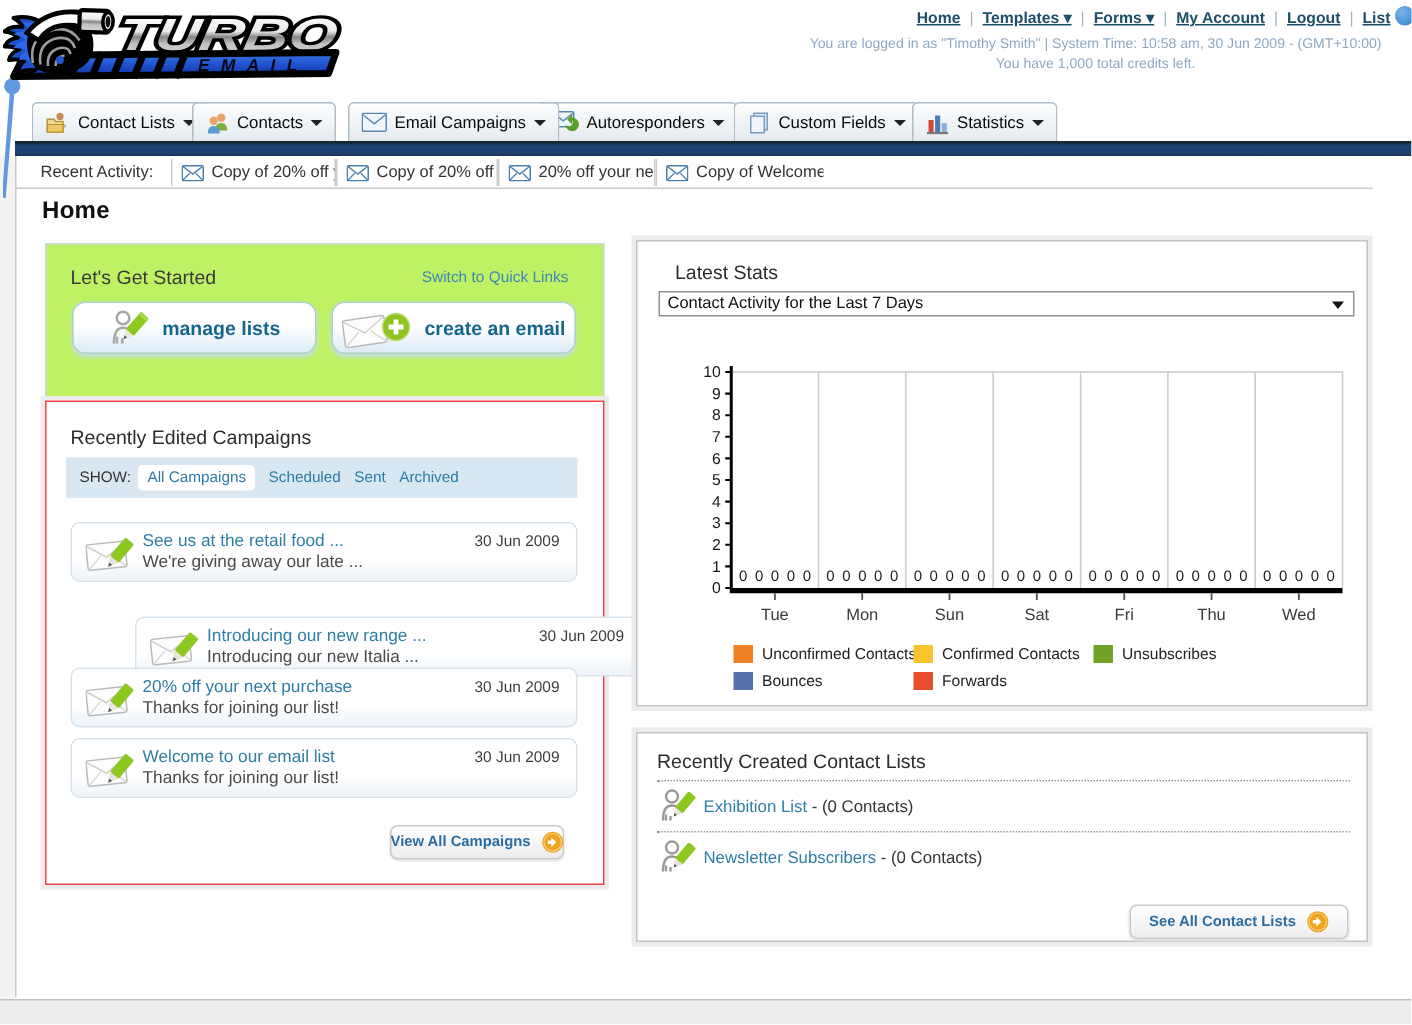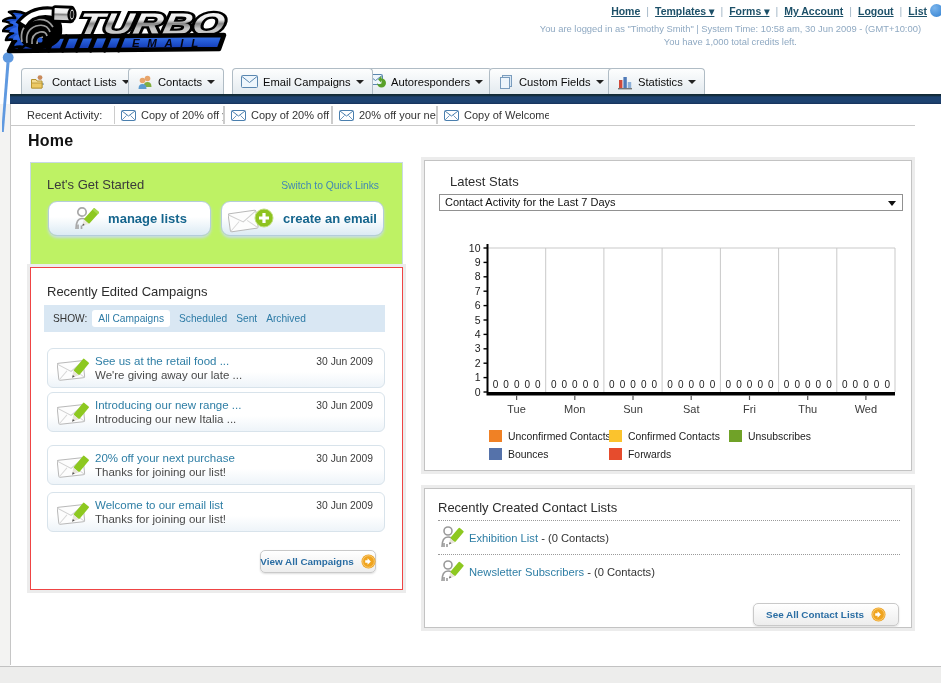--- a/index.html
+++ b/index.html
@@ -269,21 +269,21 @@
             <g transform="rotate(40 22 14)">
               <rect x="18" y="2" width="7.5" height="16" rx="1" fill="#8dc820"></rect>
               <path d="M18,18 L25.5,18 L21.7,24.5 Z" fill="#e8e4da"></path>
               <path d="M20.5,21.8 L23,21.8 L21.7,24.5 Z" fill="#555"></path>
             </g>
           </svg></div>
       <div class="t1">See us at the retail food ...</div>
       <div class="t2">We're giving away our late ...</div>
       <div class="dt">30 Jun 2009</div>
     </div>
-    <div class="citem" style="top:124px;">
+    <div class="citem" style="top:143px;margin-left:43px;">
       <div class="ic"><svg width="33" height="27" viewBox="0 0 33 27">
             <g transform="rotate(-6 14 15)">
               <rect x="1" y="6" width="26" height="17" rx="1.5" fill="#fdfdfd" stroke="#b9b9b9"></rect>
               <path d="M1.5,7 L14,15.5 L26.5,7" fill="none" stroke="#cfcfcf"></path>
               <path d="M1.5,22.5 L10,14.5 M26.5,22.5 L18,14.5" fill="none" stroke="#d8d8d8"></path>
             </g>
             <g transform="rotate(40 22 14)">
               <rect x="18" y="2" width="7.5" height="16" rx="1" fill="#8dc820"></rect>
               <path d="M18,18 L25.5,18 L21.7,24.5 Z" fill="#e8e4da"></path>
               <path d="M20.5,21.8 L23,21.8 L21.7,24.5 Z" fill="#555"></path>

